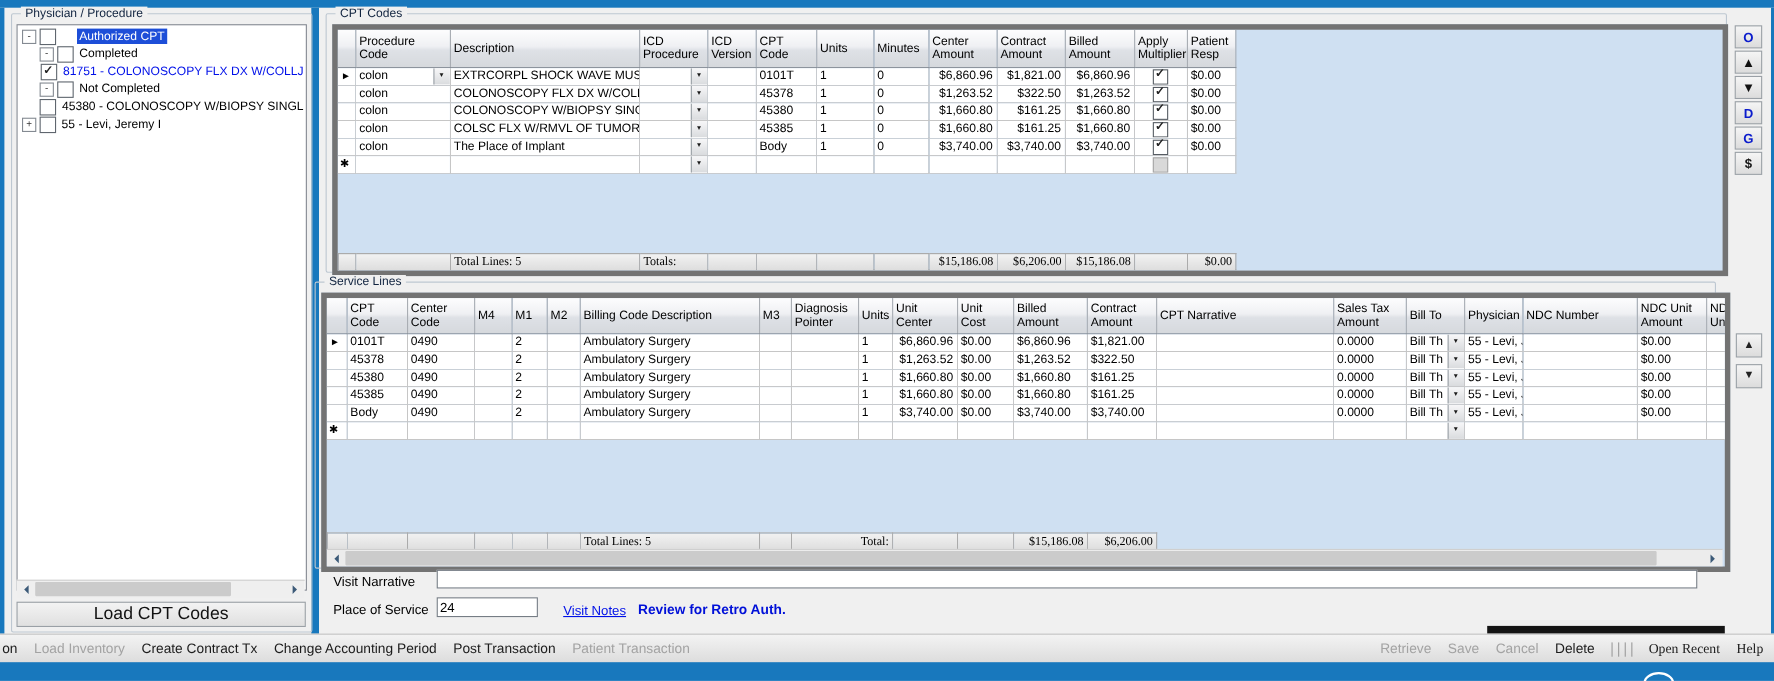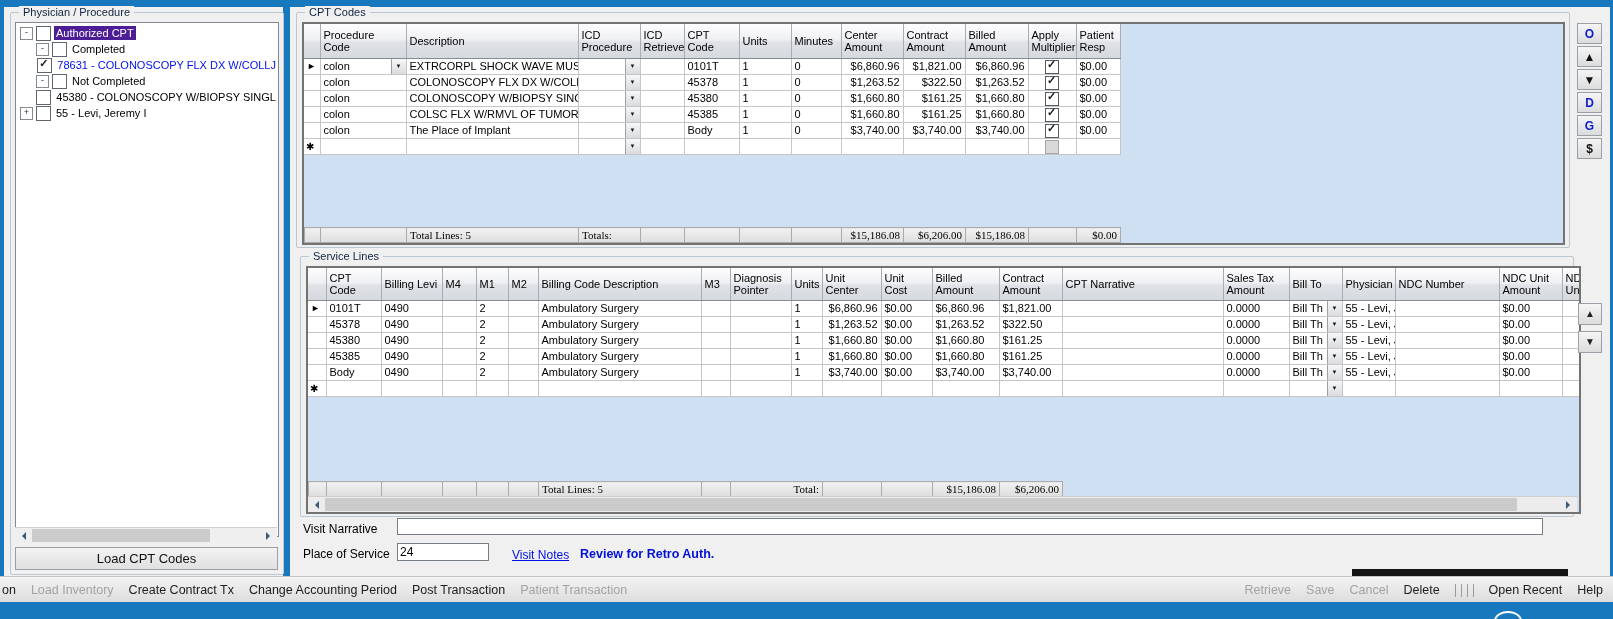--- a/index.html
+++ b/index.html
@@ -27,36 +27,36 @@
             border:1px solid #828790;overflow:hidden;padding-top:2px;}
   .tree-row{height:16px;display:flex;align-items:center;white-space:nowrap;padding-left:4px;}
   .indent{display:inline-block;height:1px;}
   .expander{width:11px;height:11px;border:1px solid #848a92;background:#fff;font-size:9px;
             line-height:9px;text-align:center;color:#333;margin-right:3px;flex:0 0 11px;}
   .expander.hide{visibility:hidden;}
   .cb{width:13px;height:13px;border:1px solid #5f666e;background:#fff;margin-right:3px;
       position:relative;flex:0 0 13px;}
   .cb.checked::after{content:"✓";position:absolute;left:1px;top:-2px;font-size:11px;font-weight:bold;color:#222;}
   .tree-label{padding:0 2px;line-height:14px;}
-  .tree-label.selected{background:#4c1d95;color:#fff;}
+  .tree-label.selected{background:#1d4ed8;color:#fff;margin-left:16px;}
   .tree-label.blue{color:#0010e8;}
   .lp-scroll{position:absolute;left:4px;bottom:31px;width:262px;height:15px;background:#efefef;
              border-top:1px solid #d0d0d0;}
   .sb-btn{position:absolute;top:0;width:16px;height:15px;display:flex;align-items:center;justify-content:center;}
   .sb-btn.left{left:0;} .sb-btn.right{right:0;}
   .tri-l{width:0;height:0;border:4px solid transparent;border-right-color:#3c5a78;margin-right:2px;}
   .tri-r{width:0;height:0;border:4px solid transparent;border-left-color:#3c5a78;margin-left:2px;}
   .sb-thumb{position:absolute;top:1px;height:13px;background:#cbcbcb;border-radius:1px;}
   .lp-thumb{left:17px;width:178px;}
   .load-btn{position:absolute;left:4px;bottom:4px;width:263px;height:23px;
             background:linear-gradient(#f3f3f3,#e0e0e0);border:1px solid #9aa0a6;
-            font-family:"Liberation Sans",sans-serif;font-size:13px;color:#111;}
-
-  
-  .grid-area{position:absolute;background:#cfe0f2;border:2px solid #737373;overflow:hidden;}
+            font-family:"Liberation Sans",sans-serif;font-size:16px;color:#111;}
+
+  
+  .grid-area{position:absolute;background:#cfe0f2;border:5px solid #737373;overflow:hidden;}
   table.grid{border-collapse:collapse;table-layout:fixed;font-size:11px;}
   table.grid th{background:linear-gradient(#fdfdfe,#eff0f3 45%,#dee1e6 55%,#d6d9dd);
       border-right:1px solid #a9adb3;border-bottom:1px solid #868c94;font-weight:normal;
       text-align:left;padding:1px 3px;vertical-align:middle;line-height:12px;overflow:hidden;white-space:normal;}
   table.grid td{background:#fff;border-right:1px solid #c6c6c6;border-bottom:1px solid #c6c6c6;
       padding:0 3px;height:15px;line-height:13px;white-space:nowrap;overflow:hidden;position:relative;}
   td.selcell,th.selcol{background:linear-gradient(#f4f5f6,#dde0e4);border-right:1px solid #979da3;
       border-bottom:1px solid #b7babf;padding:0;}
   tr.current td.selcell::after{content:"►";position:absolute;left:3px;top:1px;font-size:9px;color:#000;}
   tr.newrow td.selcell::after{content:"✱";position:absolute;left:2px;top:1px;font-size:10px;color:#000;}
@@ -84,21 +84,21 @@
   .cpt-table th{height:32px;}
   .cpt-totals{position:absolute;left:0;bottom:0;width:816px;}
   .side-btns{position:absolute;left:1577px;top:23px;width:26px;}
   .sbtn{display:block;width:25px;height:21px;margin-bottom:2px;
         background:linear-gradient(#f5f5f5,#dcdcdc);border:1px solid #9aa0a6;
         font-family:"Liberation Sans",sans-serif;font-size:12px;font-weight:bold;color:#111;
         text-align:center;padding:0;line-height:18px;}
   .sbtn.blueTxt{color:#0b1ccc;}
 
   
-  .svc-group{left:300px;top:256px;width:1272px;height:259px;}
+  .svc-group{left:286px;top:256px;width:1272px;height:259px;}
   .svc-grid-area{left:5px;top:9px;width:1271px;height:244px;}
   .svc-table{position:absolute;left:0;top:0;width:1298px;}
   .svc-table th{height:30px;}
   .svc-totals{position:absolute;left:0;bottom:15px;width:754px;}
   .hscroll{position:absolute;left:0;bottom:0;width:1269px;height:15px;background:#ececec;border-top:1px solid #cfcfcf;}
   .svc-thumb{left:17px;width:1192px;}
   .svc-nav{position:absolute;left:1578px;top:303px;width:26px;}
   .navbtn{display:block;width:24px;height:22px;margin-bottom:6px;
           background:linear-gradient(#f5f5f5,#dcdcdc);border:1px solid #9aa0a6;
           font-size:10px;color:#222;text-align:center;padding:0;line-height:20px;}
@@ -150,21 +150,21 @@
           <span class="indent" style="width: 16px;"></span>
           <span class="expander">-</span>
           <span class="cb"></span>
           <span class="tree-label">Completed</span>
         </div>
 
         <div class="tree-row">
           <span class="indent" style="width: 32px;"></span>
           <span class="expander hide"></span>
           <span class="cb checked"></span>
-          <span class="tree-label blue">78631  - COLONOSCOPY FLX DX W/COLLJ</span>
+          <span class="tree-label blue">81751  - COLONOSCOPY FLX DX W/COLLJ</span>
         </div>
 
         <div class="tree-row">
           <span class="indent" style="width: 16px;"></span>
           <span class="expander">-</span>
           <span class="cb"></span>
           <span class="tree-label">Not Completed</span>
         </div>
 
         <div class="tree-row">
@@ -211,21 +211,21 @@
             <col style="width:63px">
             <col style="width:48px">
             <col style="width:44px">
         </colgroup>
         <thead>
           <tr>
             <th class="selcol"></th>
             <th>Procedure Code</th>
             <th>Description</th>
             <th>ICD Procedure</th>
-            <th>ICD Retrieve</th>
+            <th>ICD Version</th>
             <th>CPT Code</th>
             <th>Units</th>
             <th>Minutes</th>
             <th>Center Amount</th>
             <th>Contract Amount</th>
             <th>Billed Amount</th>
             <th>Apply Multiplier</th>
             <th>Patient Resp</th>
           </tr>
         </thead>
@@ -442,21 +442,21 @@
           <col style="width:53px">
             <col style="width:53px">
             <col style="width:104px">
             <col style="width:63px">
             <col style="width:44px">
         </colgroup>
         <thead>
           <tr>
             <th class="selcol"></th>
             <th>CPT Code</th>
-            <th>Billing Levi</th>
+            <th>Center Code</th>
             <th>M4</th>
             <th>M1</th>
             <th>M2</th>
             <th>Billing Code Description</th>
             <th>M3</th>
             <th>Diagnosis Pointer</th>
             <th>Units</th>
             <th>Unit Center</th>
             <th>Unit Cost</th>
             <th>Billed Amount</th>
@@ -723,21 +723,21 @@
           <span class="tb-item disabled">Cancel</span>
 
           <span class="tb-item">Delete</span>
         </span>
       <span class="tb-seps">
         <span class="tb-sep"></span>
           <span class="tb-sep"></span>
           <span class="tb-sep"></span>
           <span class="tb-sep"></span>
       </span>
-      <span style="display:flex;gap:15px;align-items:flex-end;">
+      <span style="display:flex;gap:15px;align-items:flex-end;font-family:Liberation Serif, serif;">
 
           <span class="tb-item">Open Recent</span>
 
           <span class="tb-item">Help</span>
         </span>
     </div>
   </div>
 
   <div class="bottom-strip"></div>
   <div class="logo-arc"></div>

